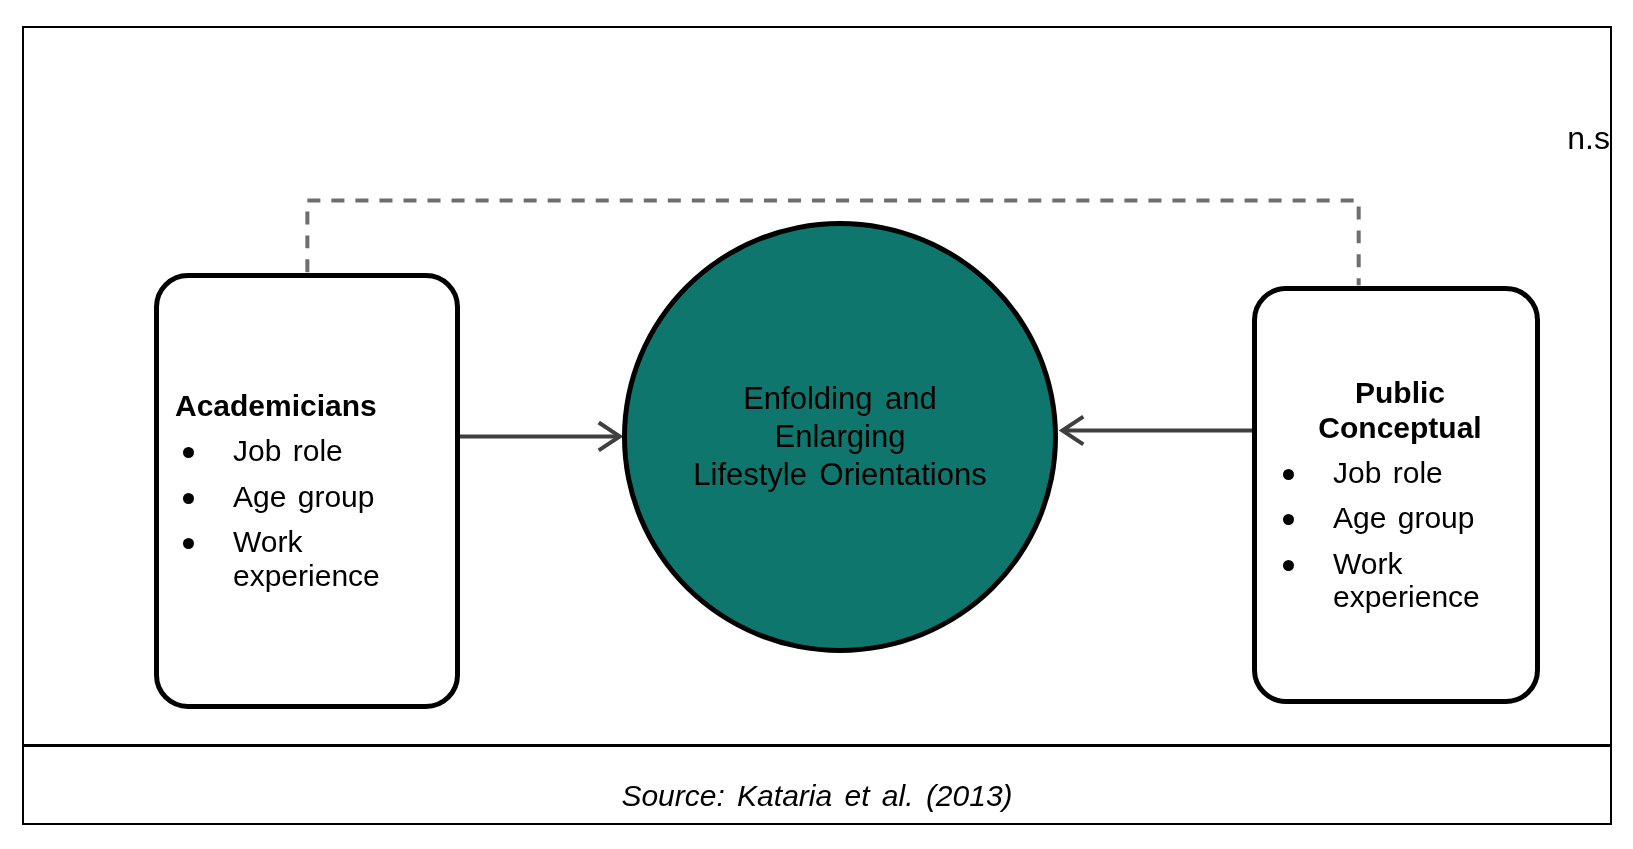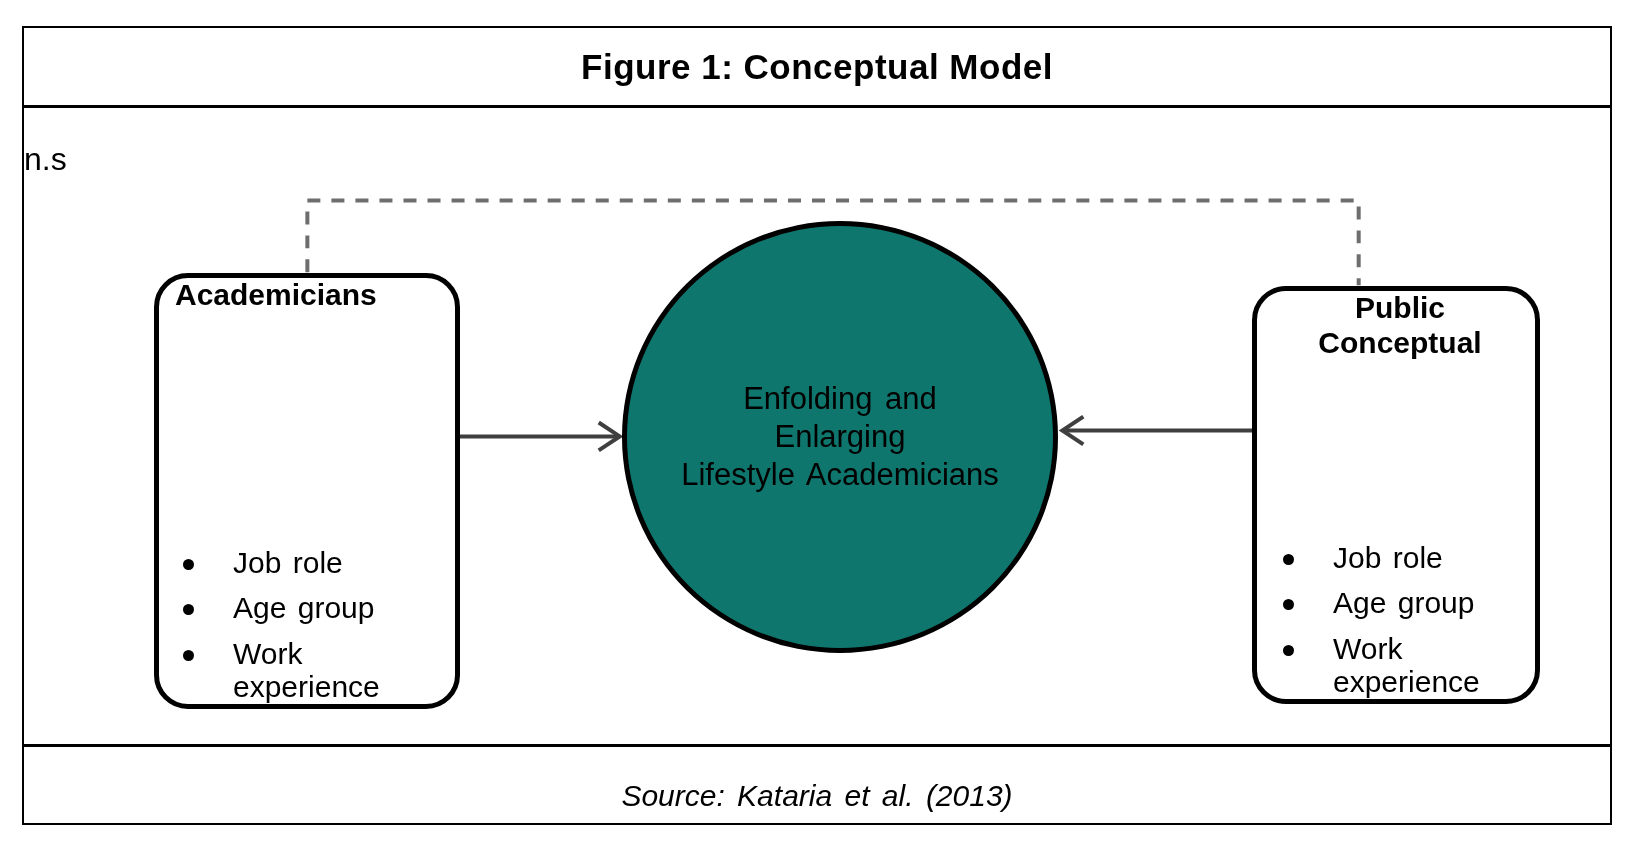--- a/index.html
+++ b/index.html
@@ -67,23 +67,23 @@
     top: 0;
     width: 100%;
     height: 100%;
     pointer-events: none;
   }
 
   
   .ns-label {
     position: absolute;
     left: 0;
-    top: 35px;
-    width: 100%;
-    text-align: left;
+    top: 14px;
+    width: 100%;
+    text-align: right;
     font-size: 32px;
     line-height: 1;
   }
 
   
   .construct-box {
     position: absolute;
     border: 5px solid #000000;
     border-radius: 34px;
     box-sizing: border-box;
@@ -103,21 +103,21 @@
   }
 
   .box-inner {
     position: absolute;
     left: 0;
     top: 0;
     width: 100%;
     height: 100%;
     display: flex;
     flex-direction: column;
-    justify-content: space-between;
+    justify-content: center;
     padding: 0 12px;
     box-sizing: border-box;
   }
   .box-left .box-inner { padding-left: 16px; padding-right: 6px; }
   .box-right .box-inner { padding-left: 18px; padding-right: 10px; }
 
   .box-heading {
     font-size: 30px;
     font-weight: bold;
     line-height: 1.16;
@@ -190,23 +190,20 @@
     font-size: 30px;
     font-style: italic;
     word-spacing: 4px;
   }
 </style>
 </head>
 <body>
 
 <div class="figure-frame">
 
-  <div class="title-band">
-    <div class="figure-title">Figure 1: Conceptual Model</div>
-  </div>
 
   <div class="diagram-area">
 
     <svg class="connector-layer" viewBox="0 0 1584 639" preserveAspectRatio="none">
 
       <path d="M 283 165 L 283 93 L 1333 93 L 1333 178" fill="none" stroke="#6e6e6e" stroke-width="4" stroke-dasharray="13 11"></path>
 
       <line x1="414" y1="330" x2="592" y2="330" stroke="#3f3f3f" stroke-width="4"></line>
       <polyline points="574,316 595,330 574,344" fill="none" stroke="#3f3f3f" stroke-width="4"></polyline>
 
@@ -233,21 +230,21 @@
             <span>Work experience</span>
           </li>
         </ul>
       </div>
     </div>
 
     <div class="circle-node">
       <div class="circle-text">
         <span class="line">Enfolding  and</span>
         <span class="line">Enlarging</span>
-        <span class="line">Lifestyle  Academicians</span>
+        <span class="line">Lifestyle  Orientations</span>
       </div>
     </div>
 
     <div class="construct-box box-right">
       <div class="box-inner">
         <div class="box-heading">
           <span class="line">Public</span><br>
           <span class="line">Conceptual</span>
         </div>
         <ul class="bullet-list">

